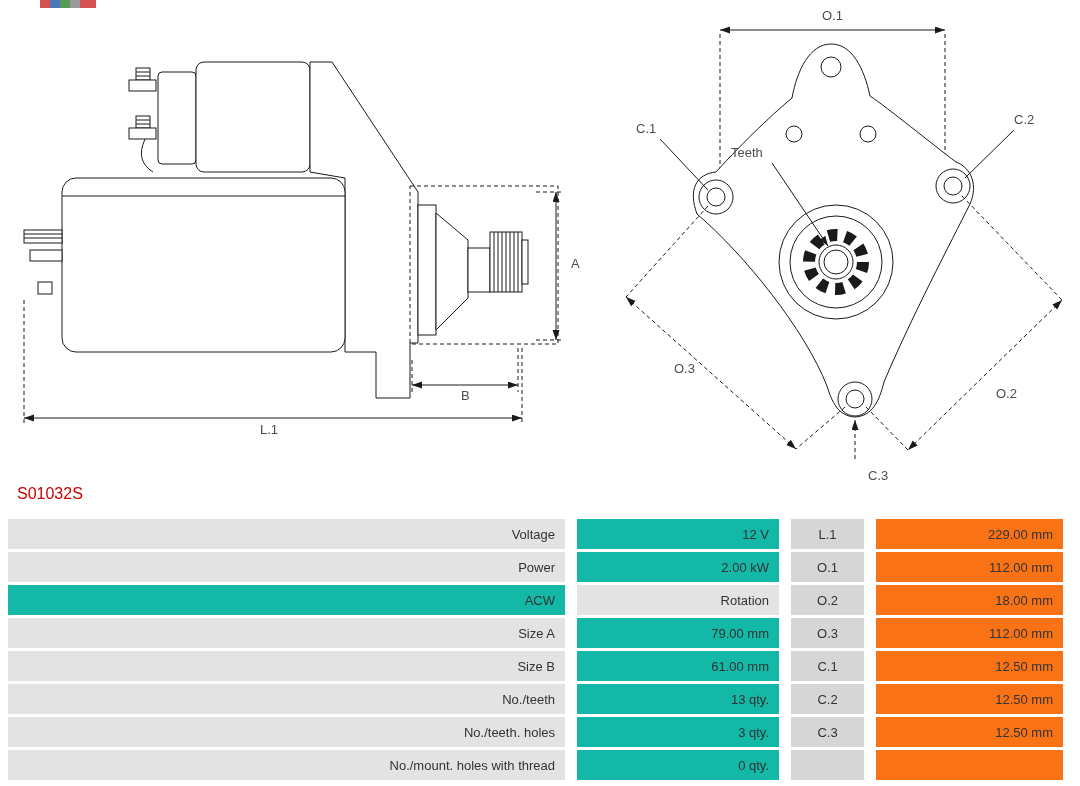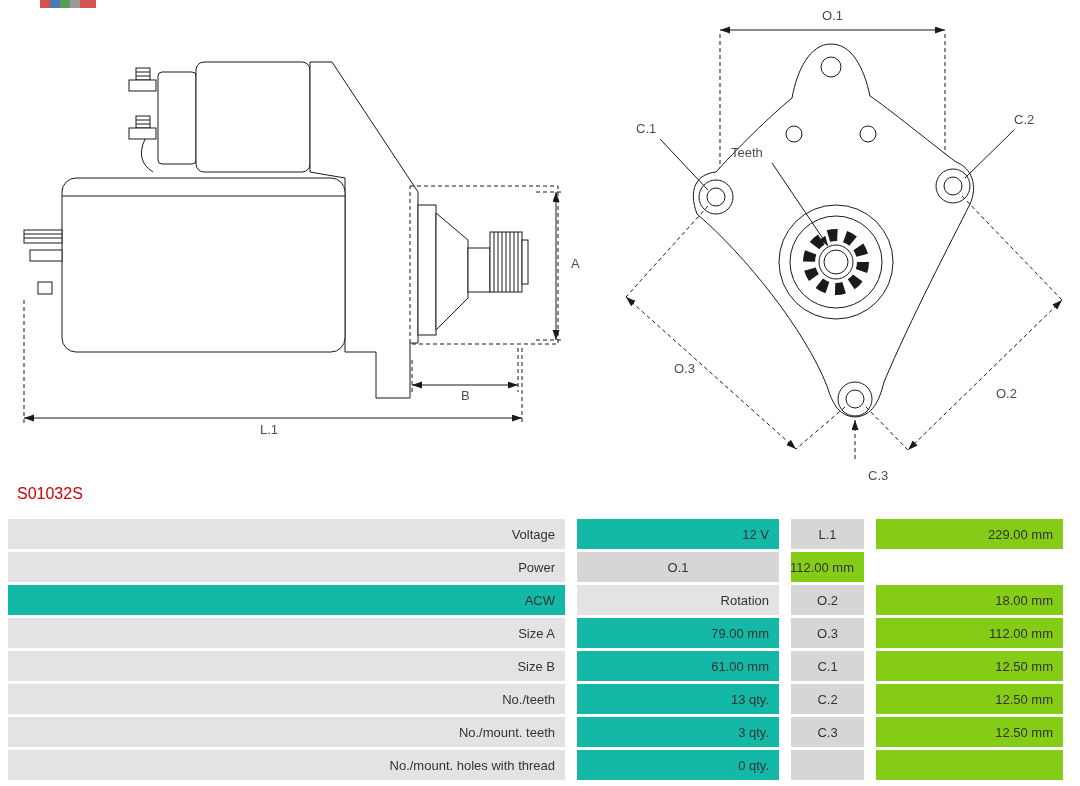--- a/index.html
+++ b/index.html
@@ -12,21 +12,21 @@
   .diagram .fw{stroke:#1a1a1a;stroke-width:1;fill:#fff;}
   .diagram .dash{stroke:#1a1a1a;stroke-width:1;fill:none;stroke-dasharray:4 3;}
   .diagram text{font-family:"Liberation Sans",sans-serif;font-size:13px;fill:#4d4d4d;}
   .part-number{margin:-2px 0 14px 17px;font-size:16px;color:#cc0000;height:22px;line-height:22px;}
   .spec-table{margin:8px 17px 0 8px;display:flex;flex-direction:column;gap:3px;font-size:13px;color:#333;}
   .spec-row{display:grid;grid-template-columns:557px 202px 73px 1fr;gap:12px;height:30px;}
   .cell{display:flex;align-items:center;white-space:nowrap;}
   .c-label{background:#e3e3e3;justify-content:flex-end;padding-right:10px;}
   .c-value{background:#14b8a6;justify-content:flex-end;padding-right:10px;}
   .c-dim{background:#d6d6d6;justify-content:center;}
-  .c-dimval{background:#84cc16;justify-content:flex-end;padding-right:10px;}
+  .c-dimval{background:#f97316;justify-content:flex-end;padding-right:10px;}
 </style>
 </head>
 <body>
 
 <div class="logo"></div>
 
 <svg class="diagram" viewBox="0 0 1080 485">
   <defs>
     <marker id="ah" markerWidth="11" markerHeight="8" refX="10" refY="3.5" orient="auto-start-reverse" markerUnits="userSpaceOnUse">
       <path d="M0,0 L10,3.5 L0,7 Z" fill="#1a1a1a"></path>
@@ -139,20 +139,21 @@
 
 <div class="spec-table">
   <div class="spec-row">
     <div class="cell c-label">Voltage</div>
     <div class="cell c-value">12 V</div>
     <div class="cell c-dim">L.1</div>
     <div class="cell c-dimval">229.00 mm</div>
   </div>
   <div class="spec-row">
     <div class="cell c-label">Power</div>
+    <div class="cell c-value">2.00 kW</div>
     <div class="cell c-dim">O.1</div>
     <div class="cell c-dimval">112.00 mm</div>
   </div>
   <div class="spec-row">
     <div class="cell c-value">ACW</div>
     <div class="cell c-label">Rotation</div>
     <div class="cell c-dim">O.2</div>
     <div class="cell c-dimval">18.00 mm</div>
   </div>
   <div class="spec-row">
@@ -167,21 +168,21 @@
     <div class="cell c-dim">C.1</div>
     <div class="cell c-dimval">12.50 mm</div>
   </div>
   <div class="spec-row">
     <div class="cell c-label">No./teeth</div>
     <div class="cell c-value">13 qty.</div>
     <div class="cell c-dim">C.2</div>
     <div class="cell c-dimval">12.50 mm</div>
   </div>
   <div class="spec-row">
-    <div class="cell c-label">No./mount. teeth</div>
+    <div class="cell c-label">No./teeth. holes</div>
     <div class="cell c-value">3 qty.</div>
     <div class="cell c-dim">C.3</div>
     <div class="cell c-dimval">12.50 mm</div>
   </div>
   <div class="spec-row">
     <div class="cell c-label">No./mount. holes with thread</div>
     <div class="cell c-value">0 qty.</div>
     <div class="cell c-dim"></div>
     <div class="cell c-dimval"></div>
   </div>

